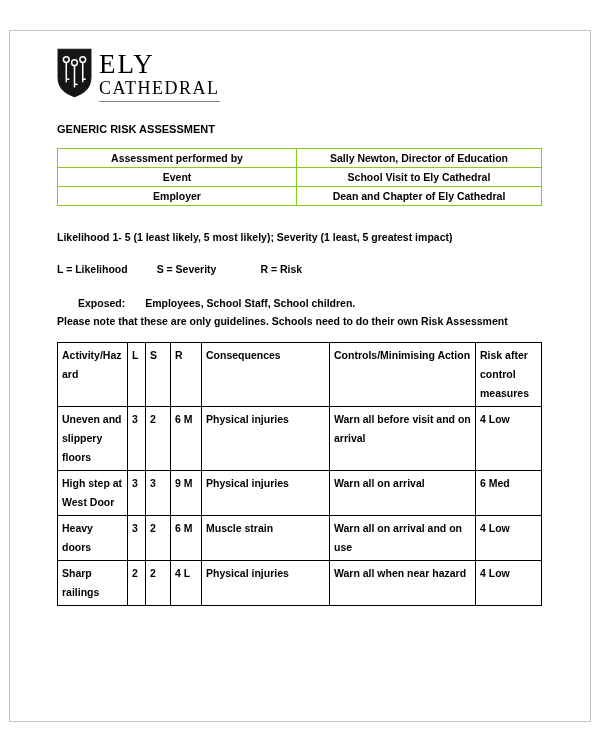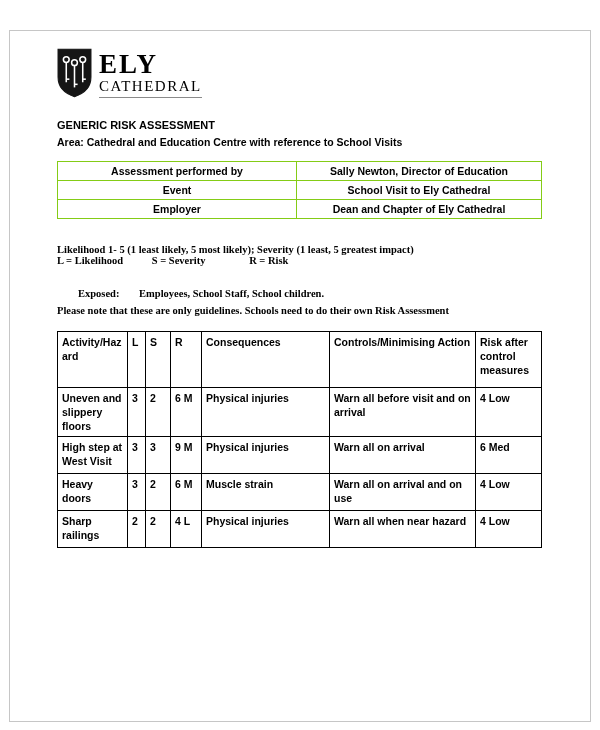--- a/index.html
+++ b/index.html
@@ -8,47 +8,47 @@
   body { position:relative; overflow:hidden; }
 
   .page { position:absolute; top:30px; left:9px; right:9px; bottom:8px;
     border:1px solid #c6c6c6; background:#fff; padding:17px 48px 0 47px; }
 
   
   .logo { display:flex; align-items:flex-start; gap:7px; }
   .logo-shield { display:block; }
   .logo-text { padding-top:3px; }
   .logo-title { font-family:"Liberation Serif", serif; font-size:27px; line-height:26px;
-    letter-spacing:2px; font-weight:700; }
-  .logo-subtitle { font-family:"Liberation Serif", serif; font-size:15px; letter-spacing:1.5px;
+    letter-spacing:2px; font-weight:400; }
+  .logo-subtitle { font-family:"Liberation Serif", serif; font-size:18px; letter-spacing:1.5px;
     display:inline-block; border-bottom:1px solid #8a8a8a; padding-bottom:2px; margin-top:1px; }
 
   .doc-title { margin-top:21px; font-size:11px; font-weight:bold; }
   .doc-area  { margin-top:5px;  font-size:10.5px; font-weight:bold; }
 
   table { border-collapse:collapse; table-layout:fixed; }
 
   .info-table { margin-top:13px; width:484px; }
   .info-table td { border:1px solid #84cc16; text-align:center; vertical-align:middle;
     font-size:10.5px; font-weight:bold; padding:2px 4px; height:19px; }
   .info-table col.c1 { width:239px; }
   .info-table col.c2 { width:245px; }
 
-  .para { font-size:10.5px; font-weight:bold;font-family:Liberation Serif, serif; }
+  .para { font-size:10.5px; font-weight:bold; }
   .likelihood { margin-top:25px; }
-  .legend { margin-top:0; }
+  .legend { margin-top:20px; }
   .legend .sp-s { margin-left:26px; }
   .legend .sp-r { margin-left:41px; }
   .exposed { margin-top:22px;padding-left:21px; }
   .exposed .exposed-value { margin-left:17px; }
   .guideline { margin-top:6px; }
 
   .risk-table { margin-top:15px; width:484px; }
   .risk-table th, .risk-table td { border:1px solid #000; font-size:10.5px; font-weight:bold;
-    text-align:left; vertical-align:top; padding:3px 4px; line-height:14px; word-wrap:break-word; }
+    text-align:left; vertical-align:top; padding:3px 4px; line-height:19px; word-wrap:break-word; }
   .risk-table thead th { height:56px; }
   .risk-table tbody td { height:37px; }
   .risk-table col.ca { width:70px; }
   .risk-table col.cl { width:18px; }
   .risk-table col.cs { width:25px; }
   .risk-table col.cr { width:31px; }
   .risk-table col.cc { width:128px; }
   .risk-table col.cm { width:146px; }
   .risk-table col.ck { width:66px; }
 </style>
@@ -72,21 +72,20 @@
         <line x1="25" y1="30" x2="28" y2="30"></line>
       </g>
     </svg>
     <div class="logo-text">
       <div class="logo-title">ELY</div>
       <div class="logo-subtitle">CATHEDRAL</div>
     </div>
   </div>
 
   <div class="doc-title">GENERIC RISK ASSESSMENT</div>
-  <div class="doc-area">Area: Cathedral and Education Centre with reference to School Visits</div>
 
   <table class="info-table">
     <colgroup>
         <col class="c1">
         <col class="c2">
       </colgroup>
     <tbody>
       <tr>
         <td>Assessment performed by</td>
         <td>Sally Newton,  Director of Education</td>
@@ -142,21 +141,21 @@
       <tr>
         <td>Uneven and slippery floors</td>
         <td>3</td>
         <td>2</td>
         <td>6 M</td>
         <td>Physical injuries</td>
         <td>Warn all before visit and on arrival</td>
         <td>4 Low</td>
       </tr>
       <tr>
-        <td>High step at West Visit</td>
+        <td>High step at West Door</td>
         <td>3</td>
         <td>3</td>
         <td>9 M</td>
         <td>Physical injuries</td>
         <td>Warn all on arrival</td>
         <td>6 Med</td>
       </tr>
       <tr>
         <td>Heavy doors</td>
         <td>3</td>

